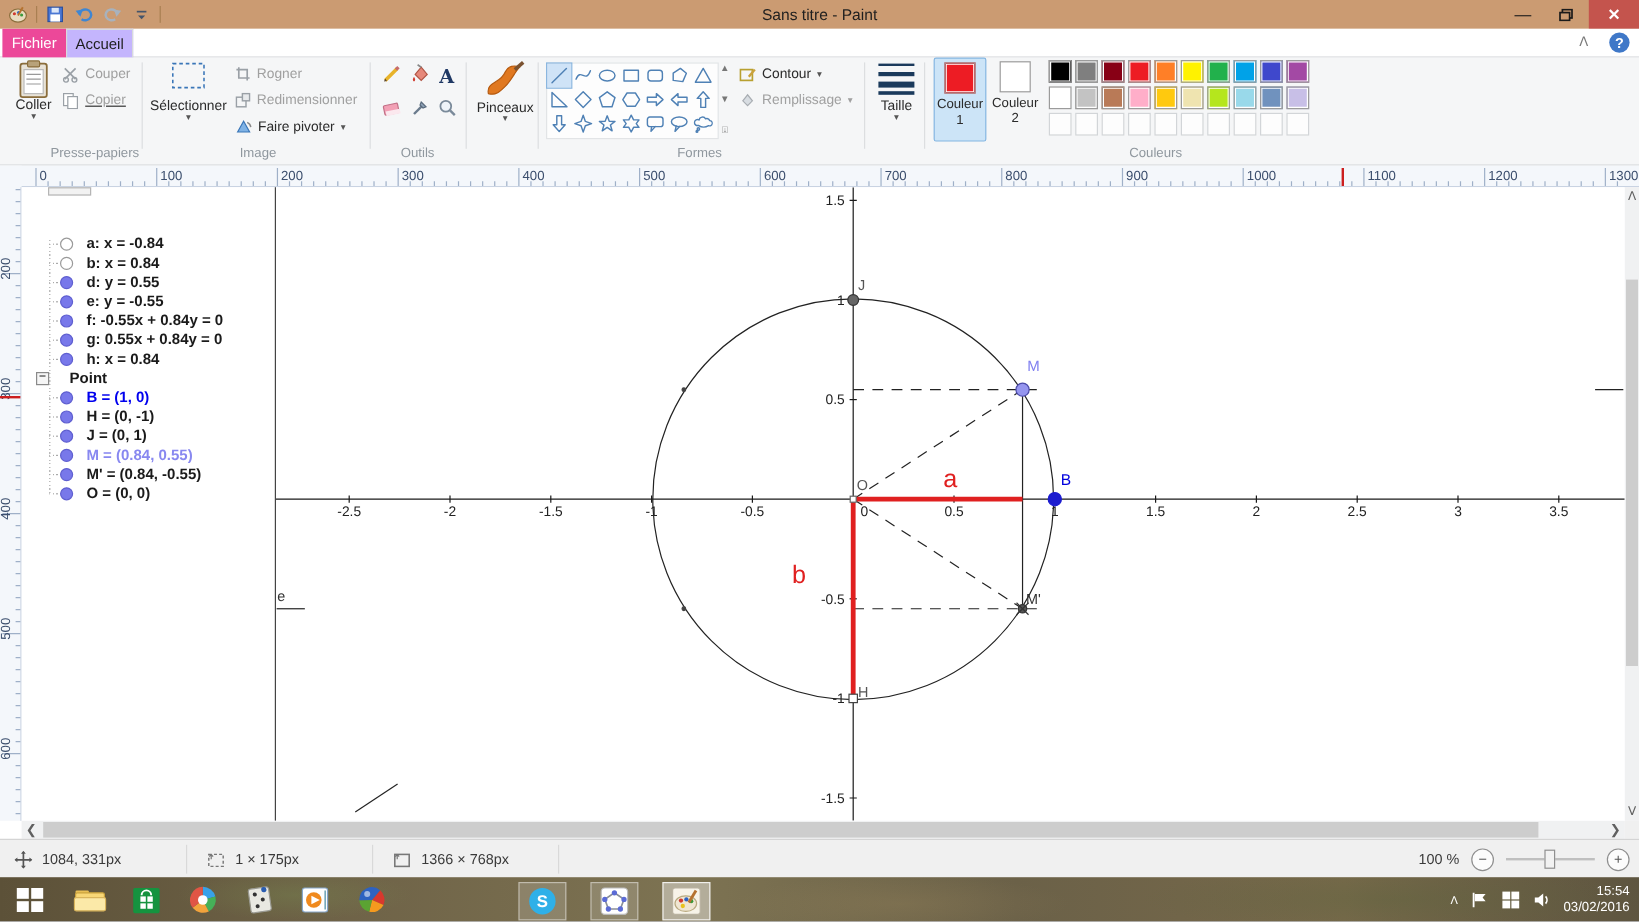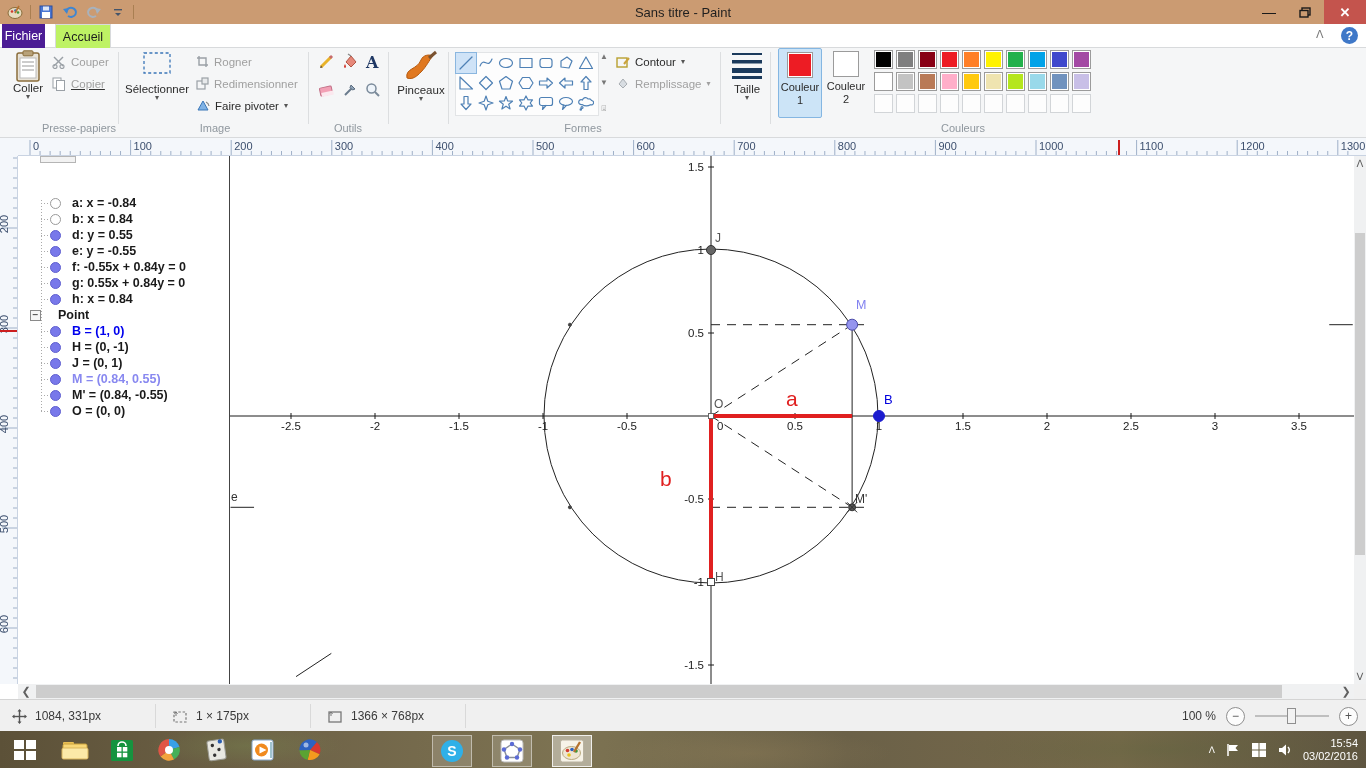--- a/index.html
+++ b/index.html
@@ -10,22 +10,22 @@
   .qat-sep{width:1px;height:14px;background:#a97f52;}
   .qat-btn{width:18px;height:18px;display:flex;align-items:center;justify-content:center;}
   #win-title{position:absolute;left:0;right:0;top:0;height:24px;display:flex;align-items:center;justify-content:center;font-size:13px;color:#1f1f1f;pointer-events:none;}
   .winbtn{position:absolute;top:0;height:24px;display:flex;align-items:center;justify-content:center;color:#1a1a1a;}
   #btn-min{left:1252px;width:34px;font-size:14px;}
   #btn-restore{left:1288px;width:34px;}
   #btn-close{left:1324px;width:42px;background:#c4544d;color:#fff;font-size:13px;font-weight:bold;}
   
   #tabrow{position:absolute;left:0;top:24px;width:1366px;height:24px;background:#ffffff;border-bottom:1px solid #d8dadc;box-sizing:border-box;}
   .tab{position:absolute;top:0;height:24px;display:flex;align-items:center;justify-content:center;font-size:12.5px;color:#1e1e1e;}
-  #tab-file{left:2px;width:43px;background:#4c1d95;color:#fff;}
-  #tab-home{left:55px;width:56px;background:#bef264;border:1px solid #d8dadc;border-bottom:none;box-sizing:border-box;height:24px;}
+  #tab-file{left:2px;width:53px;background:#ec4899;color:#fff;}
+  #tab-home{left:55px;width:56px;background:#c4b5fd;border:1px solid #d8dadc;border-bottom:none;box-sizing:border-box;height:24px;}
   #tab-view{left:117px;width:68px;margin-top:48px;}
   #ribbon-collapse{position:absolute;top:4px;left:1316px;color:#7a7a7a;font-size:11px;}
   #help-btn{position:absolute;top:3px;left:1341px;width:17px;height:17px;border-radius:50%;background:#3f78c8;color:#fff;font-size:12px;font-weight:bold;display:flex;align-items:center;justify-content:center;}
   
   #ribbon{position:absolute;left:0;top:48px;width:1366px;height:90px;background:#f5f6f7;border-bottom:1px solid #d8dadc;box-sizing:border-box;font-size:11.5px;color:#333;}
   .rdiv{position:absolute;top:4px;height:72px;width:1px;background:#dcdee0;}
   .rlabel{position:absolute;top:74px;height:14px;font-size:11px;color:#8f979e;text-align:center;}
   .rbtn-txt{font-size:11.5px;color:#2b2b2b;}
   .gray{color:#a0a0a0 !important;}
   .caret{font-size:8px;color:#555;line-height:6px;}

